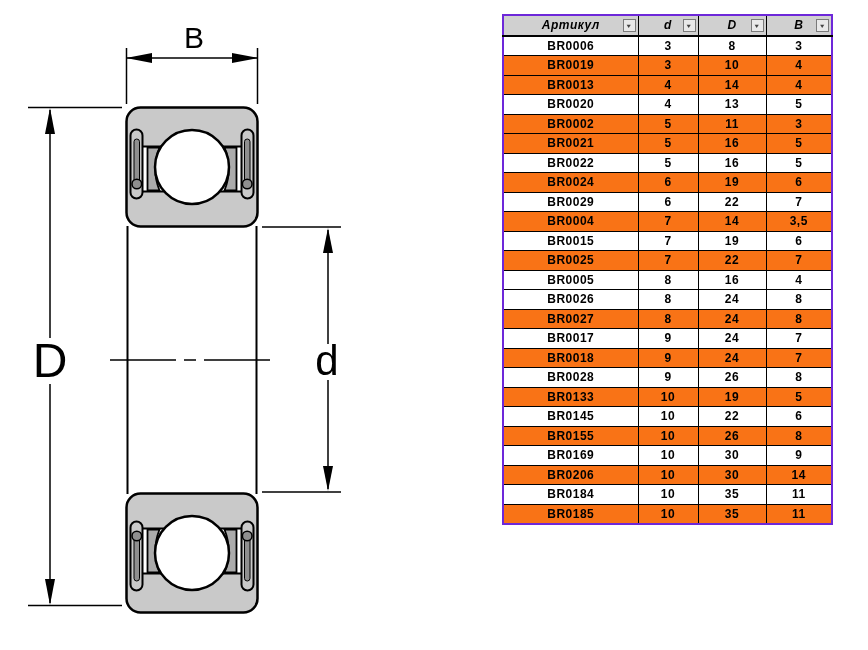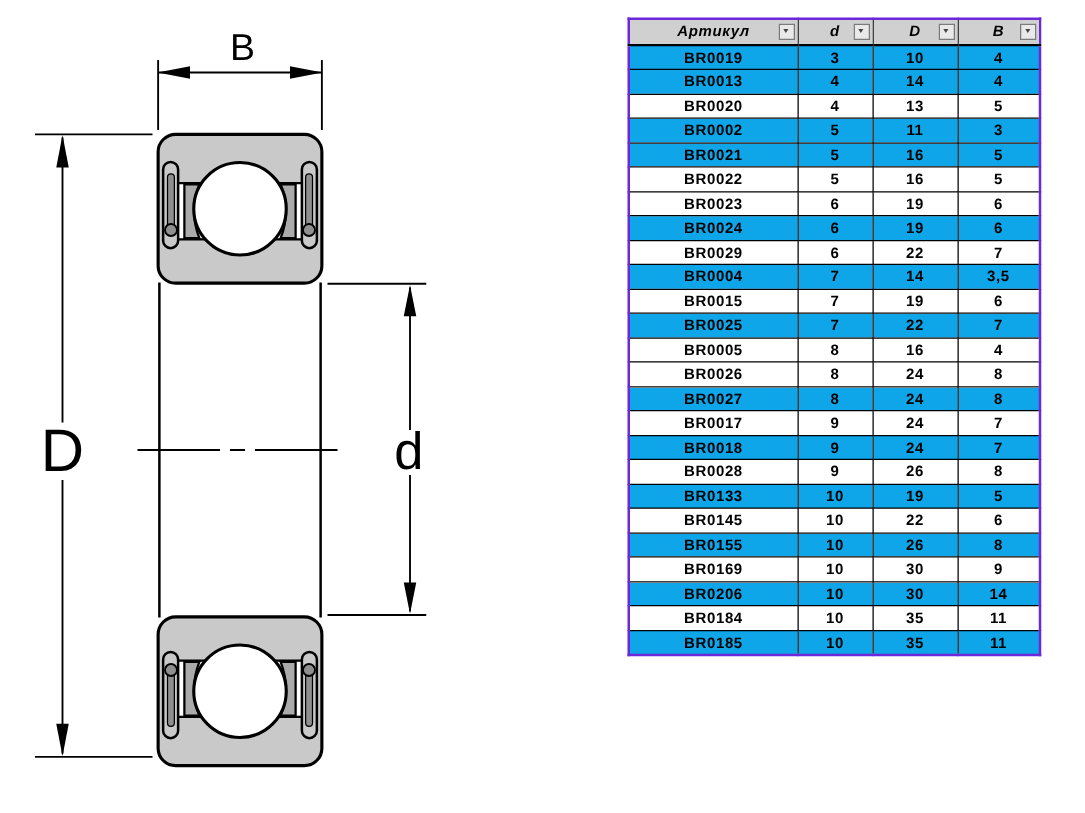--- a/index.html
+++ b/index.html
@@ -25,21 +25,21 @@
     height:18.5px; padding:0;
     text-align:center; vertical-align:middle;
     font-size:12px; font-weight:bold; color:#000;
     letter-spacing:0.5px;
     overflow:hidden; white-space:nowrap;
   }
   .spec-table thead th {
     background:#d0d0d0; font-style:italic; position:relative;
     border-bottom-width:2px;
   }
-  .spec-table tbody tr.alt td { background:#0ea5e9; }
+  .spec-table tbody tr.alt td { background:#f97316; }
   .filter-btn {
     position:absolute; right:2px; top:50%;
     width:13px; height:13px; margin-top:-6.5px;
     background:#e9e9e9; border:1px solid #7a7a7a;
     box-sizing:border-box;
     display:flex; align-items:center; justify-content:center;
     cursor:pointer;
   }
   .filter-btn .tri {
     font-size:7px; line-height:1; color:#444; font-style:normal;
@@ -139,20 +139,26 @@
       </th>
       <th>
         <span>B</span>
         <span class="filter-btn">
             <span class="tri">▼</span>
           </span>
       </th>
     </tr>
   </thead>
   <tbody>
+      <tr>
+        <td>BR0006</td>
+        <td>3</td>
+        <td>8</td>
+        <td>3</td>
+      </tr>
       <tr class="alt">
         <td>BR0019</td>
         <td>3</td>
         <td>10</td>
         <td>4</td>
       </tr>
       <tr class="alt">
         <td>BR0013</td>
         <td>4</td>
         <td>14</td>
@@ -174,26 +180,20 @@
         <td>BR0021</td>
         <td>5</td>
         <td>16</td>
         <td>5</td>
       </tr>
       <tr>
         <td>BR0022</td>
         <td>5</td>
         <td>16</td>
         <td>5</td>
-      </tr>
-      <tr>
-        <td>BR0023</td>
-        <td>6</td>
-        <td>19</td>
-        <td>6</td>
       </tr>
       <tr class="alt">
         <td>BR0024</td>
         <td>6</td>
         <td>19</td>
         <td>6</td>
       </tr>
       <tr>
         <td>BR0029</td>
         <td>6</td>

